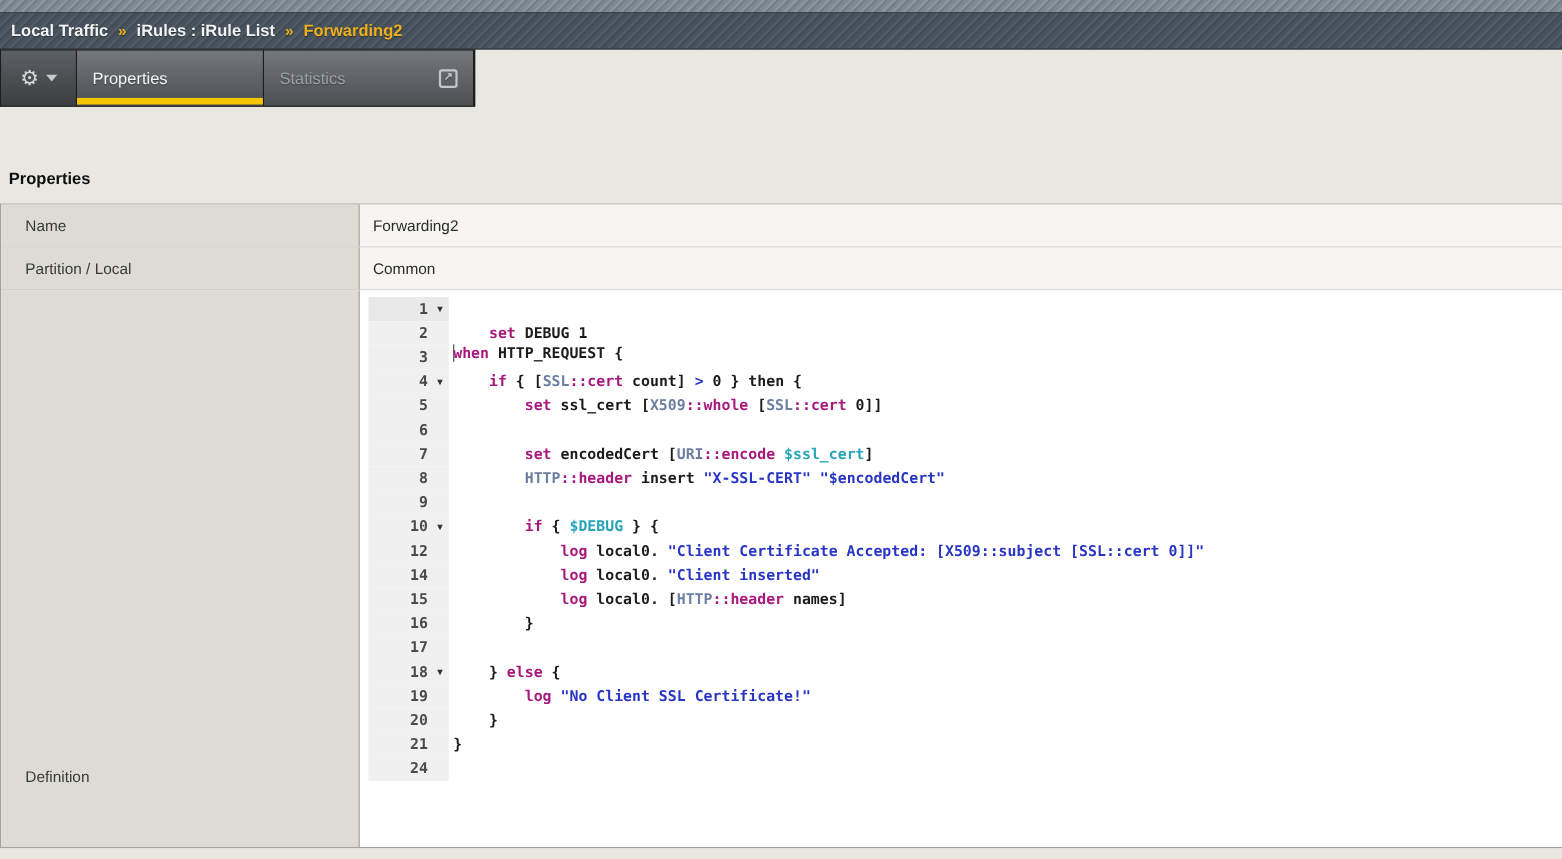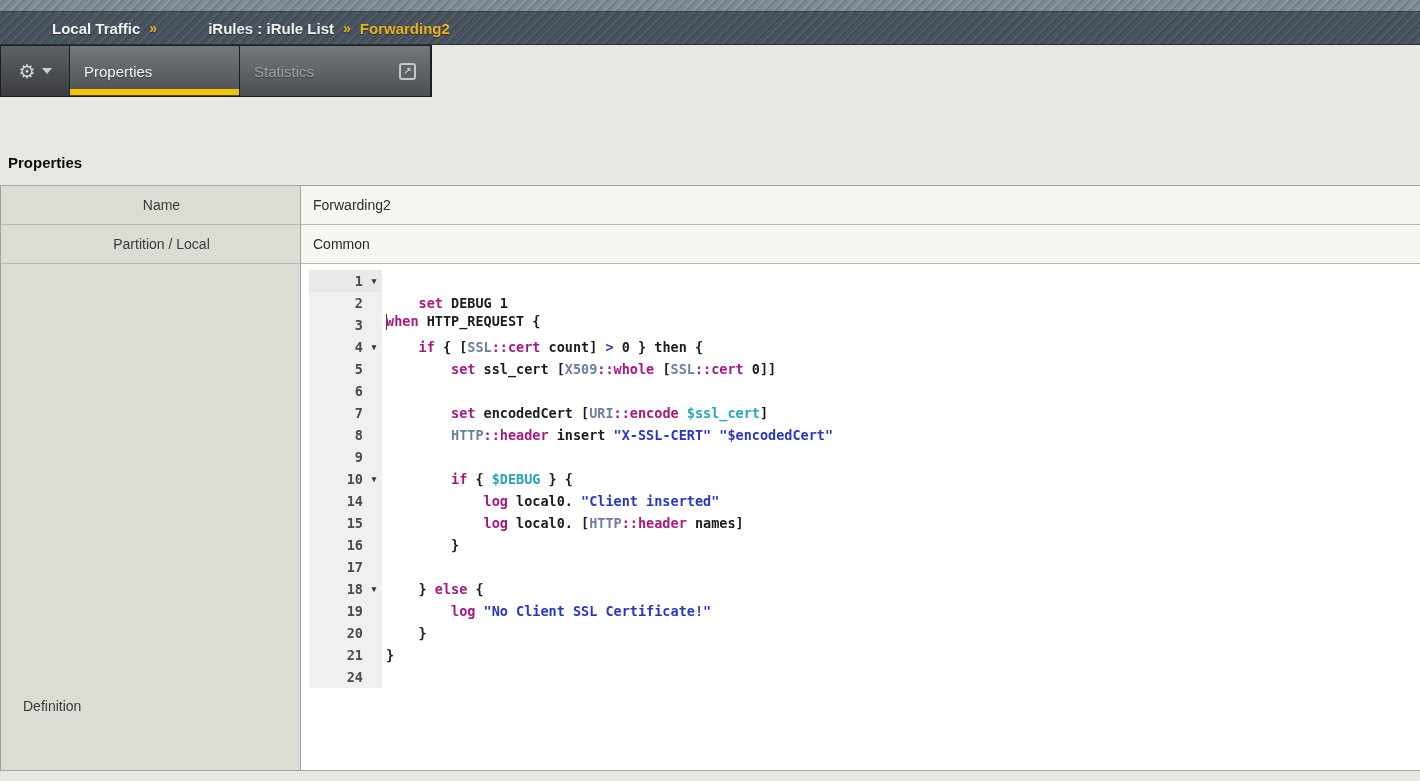--- a/index.html
+++ b/index.html
@@ -20,21 +20,21 @@
     position:absolute; left:0; top:11px; width:1420px; height:34px;
     background-color:#47525d;
     background-image:repeating-linear-gradient(135deg, rgba(255,255,255,.05) 0 2px, rgba(0,0,0,.07) 2px 4px, transparent 4px 7px);
     border-top:1px solid #39434c;
     border-bottom:1px solid #2c343c;
     display:flex; align-items:center;
     padding-left:10px;
     font-size:15px; font-weight:bold;
     text-shadow:0 1px 1px rgba(0,0,0,.45);
   }
-  .crumb-bar .crumb{ color:#f2f3f4;margin-left:42px; }
+  .crumb-bar .crumb{ color:#f2f3f4; }
   .crumb-bar .sep{ color:var(--breadcrumb_gold); margin:0 9px; font-size:14px; }
   .crumb-bar .current{ color:var(--breadcrumb_gold); }
 
   
   .tab-strip{
     position:absolute; left:0; top:45px; width:432px; height:52px;
     background:#2c2e30;
     border:1px solid #1d1e1f;
     display:flex;
   }
@@ -85,24 +85,23 @@
     position:absolute; left:0; top:185px; width:1420px; height:586px;
     border-top:1px solid #a3a29b;
     border-left:1px solid #a3a29b;
     border-bottom:1px solid #a3a29b;
     background:#fff;
   }
   .prow{ display:flex; }
   .prow-sm{ height:39px; border-bottom:1px solid #b8b7b0; }
   .prow-def{ height:506px; }
   .lcell{
-    width:300px; background:#dcdbd4; border-right:1px solid #a3a29b;
+    width:326px; background:#dcdbd4; border-right:1px solid #a3a29b;
     padding-left:22px; font-size:14px; color:#3a3a3a;
     position:relative;
-    text-align:center;
   }
   .prow-sm .lcell{ line-height:38px; }
   .vcell{
     flex:1; background:#f6f5f2; padding-left:12px;
     font-size:14px; color:#2b2b2b; line-height:38px;
   }
   .def-label{ position:absolute; left:22px; bottom:56px; }
   .prow-def .vcell{ background:#ffffff; padding:0; line-height:normal; }
 
   
@@ -252,20 +251,27 @@
             </div>
             <div class="ed-line">
               <div class="gutter">
                 <span class="lnum">10</span>
                 <span class="fold">▾</span>
               </div>
               <div class="code"><span class="tk-pl">        </span><span class="tk-kw">if</span><span class="tk-pl"> { </span><span class="tk-var">$DEBUG</span><span class="tk-pl"> } {</span></div>
             </div>
             <div class="ed-line">
               <div class="gutter">
+                <span class="lnum">12</span>
+                <span class="fold"></span>
+              </div>
+              <div class="code"><span class="tk-pl">            </span><span class="tk-kw">log</span><span class="tk-pl"> local0. </span><span class="tk-str">"Client Certificate Accepted: [X509::subject [SSL::cert 0]]"</span></div>
+            </div>
+            <div class="ed-line">
+              <div class="gutter">
                 <span class="lnum">14</span>
                 <span class="fold"></span>
               </div>
               <div class="code"><span class="tk-pl">            </span><span class="tk-kw">log</span><span class="tk-pl"> local0. </span><span class="tk-str">"Client inserted"</span></div>
             </div>
             <div class="ed-line">
               <div class="gutter">
                 <span class="lnum">15</span>
                 <span class="fold"></span>
               </div>

